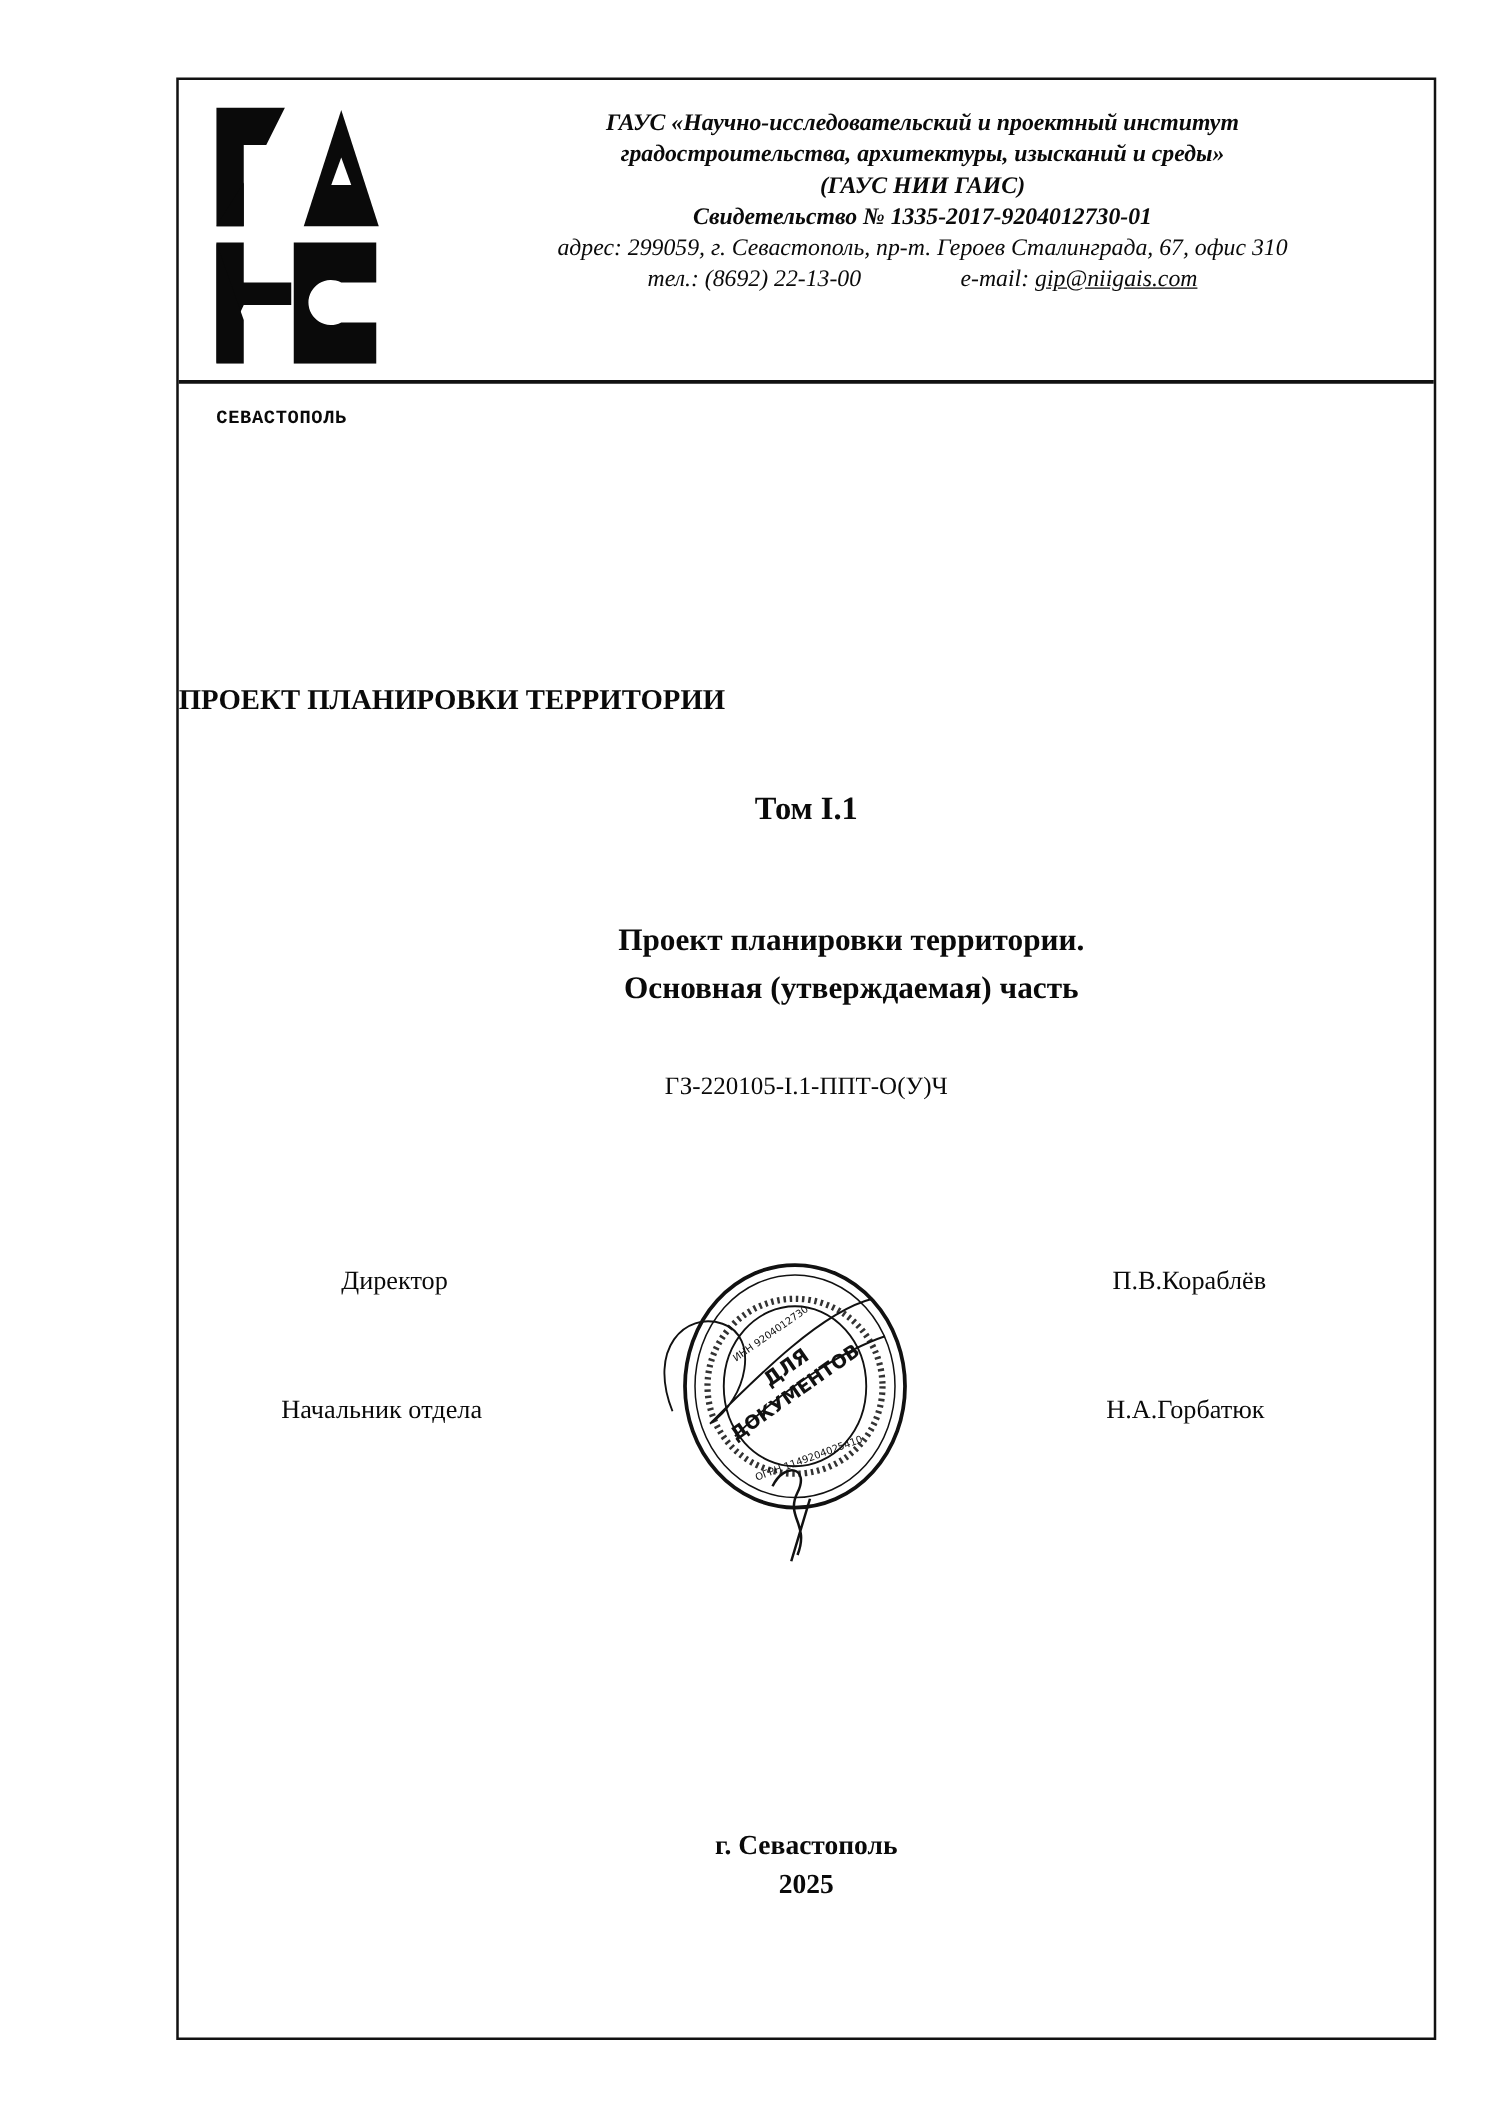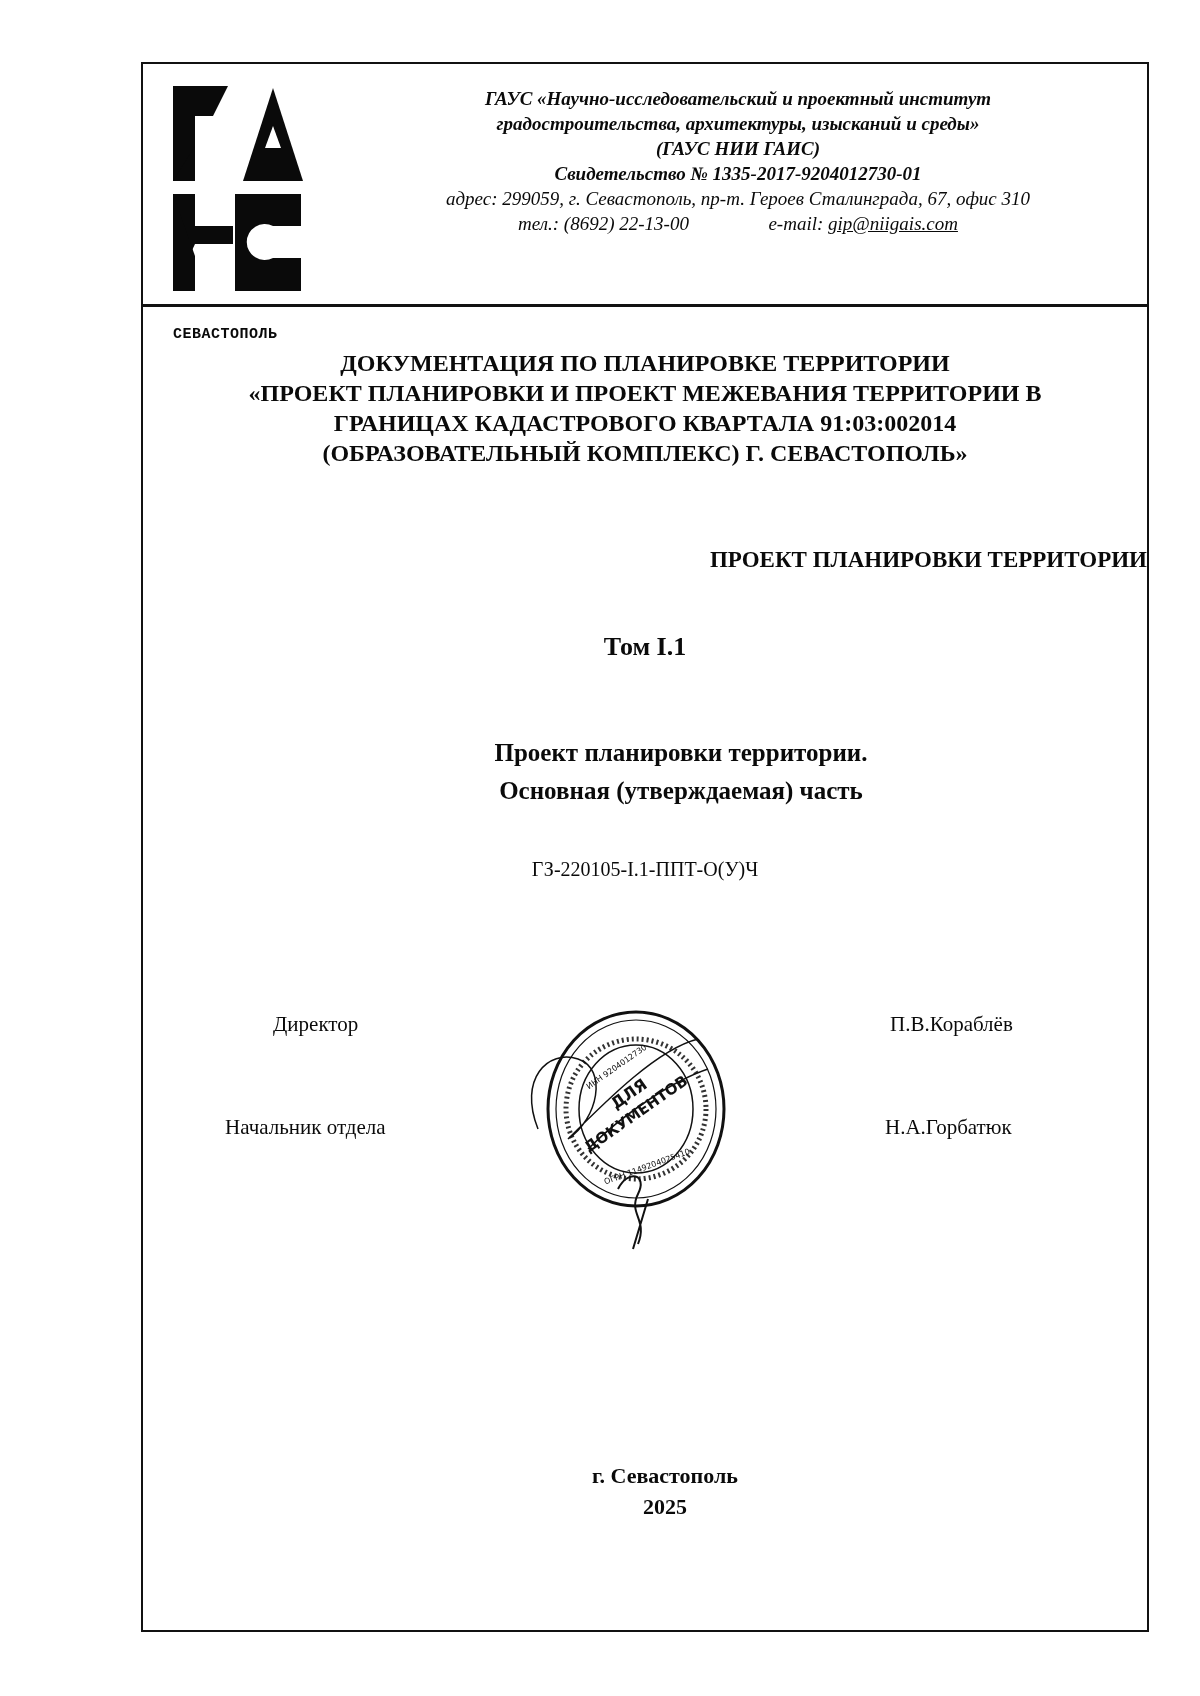--- a/index.html
+++ b/index.html
@@ -11,31 +11,31 @@
             border-bottom:3px solid #111; box-sizing:border-box; }
   .logo { position:absolute; left:30px; top:22px; width:135px; height:205px; }
   .logo-city { position:absolute; left:30px; top:214px; font-family:Liberation Mono, monospace;
                font-weight:bold; font-size:15px; letter-spacing:0.5px;margin-top:48px; }
   .org { position:absolute; left:215px; top:22px; width:760px; text-align:center; font-size:19px; line-height:25px;font-style:italic; }
   .org .b { font-weight:bold; }
   .org .contacts span { display:inline-block; }
   .org .email { text-decoration:underline; }
   .doc-title { position:absolute; left:0; width:100%; top:284px; text-align:center;
                font-weight:bold; font-size:24px; line-height:30px; }
-  .section-title { position:absolute; left:0; width:100%; top:483px; text-align:right;
+  .section-title { position:absolute; left:0; width:100%; top:483px; text-align:left;
                    font-weight:bold; font-size:23px; }
   .volume { position:absolute; left:0; width:100%; top:568px; text-align:center;
             font-weight:bold; font-size:26px; }
   .part { position:absolute; left:0; width:100%; top:670px; text-align:center;
           font-weight:bold; font-size:25px; line-height:38px;margin-left:36px; }
   .code { position:absolute; left:0; width:100%; top:794px; text-align:center; font-size:20px; }
   .sig-label { position:absolute; font-size:21px; }
   .stamp { position:absolute; left:365px; top:925px; width:240px; height:270px; }
   .place { position:absolute; left:0; width:100%; top:1396px; text-align:center;
-           font-weight:bold; font-size:22px; line-height:31px;padding-left:20px; }
+           font-weight:bold; font-size:22px; line-height:31px; }
 </style>
 </head>
 <body>
 
 <div class="frame">
 
   <div class="header">
     <svg class="logo" viewBox="0 0 135 205">
 
       <polygon points="0,0 55,0 55,0 40,30 22,30 22,95 0,95" fill="#0a0a0a"></polygon>
@@ -59,26 +59,20 @@
       <div>адрес: 299059, г. Севастополь, пр-т. Героев Сталинграда, 67, офис 310</div>
       <div class="contacts">
         <span>тел.: (8692) 22-13-00</span>
         <span style="width:70px"></span>
         <span>e-mail:</span>
         <span class="email">gip@niigais.com</span>
       </div>
     </div>
   </div>
 
-  <div class="doc-title">
-    <div>ДОКУМЕНТАЦИЯ ПО ПЛАНИРОВКЕ ТЕРРИТОРИИ</div>
-    <div>«ПРОЕКТ ПЛАНИРОВКИ И ПРОЕКТ МЕЖЕВАНИЯ ТЕРРИТОРИИ В</div>
-    <div>ГРАНИЦАХ КАДАСТРОВОГО КВАРТАЛА 91:03:002014</div>
-    <div>(ОБРАЗОВАТЕЛЬНЫЙ КОМПЛЕКС) Г. СЕВАСТОПОЛЬ»</div>
-  </div>
 
   <div class="section-title">ПРОЕКТ ПЛАНИРОВКИ ТЕРРИТОРИИ</div>
   <div class="volume">Том I.1</div>
 
   <div class="part">
     <div>Проект планировки территории.</div>
     <div>Основная (утверждаемая) часть</div>
   </div>
   <div class="code">ГЗ-220105-I.1-ППТ-О(У)Ч</div>
 

